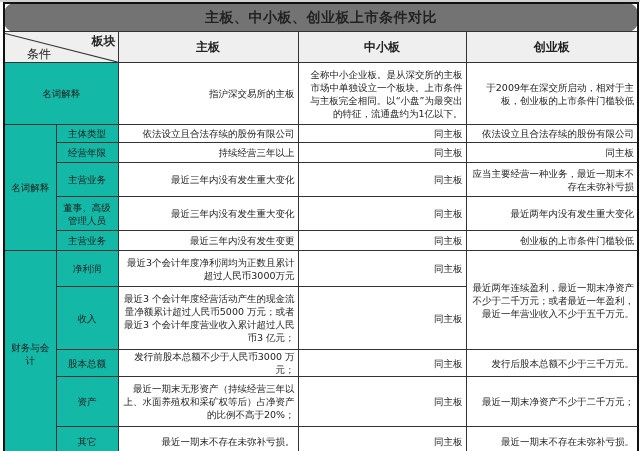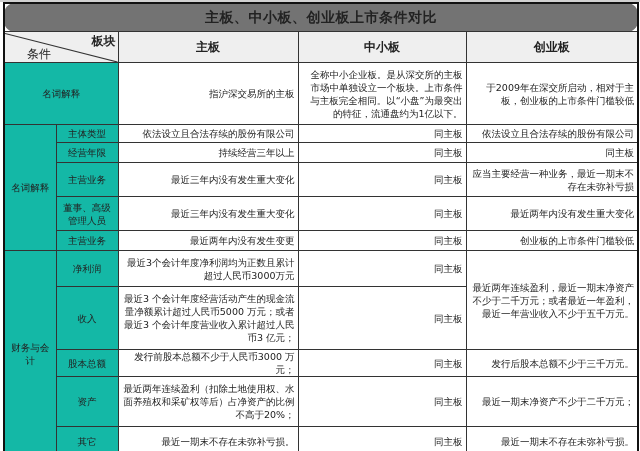--- a/index.html
+++ b/index.html
@@ -81,21 +81,21 @@
     <td class="l">应当主要经营一种业务，最近一期末不存在未弥补亏损</td>
   </tr>
   <tr style="height:34px">
     <td class="grey">董事、高级管理人员</td>
     <td class="l">最近三年内没有发生重大变化</td>
     <td class="c">同主板</td>
     <td class="l">最近两年内没有发生重大变化</td>
   </tr>
   <tr style="height:20px">
     <td class="grey">主营业务</td>
-    <td class="l">最近两年内没有发生变更</td>
+    <td class="l">最近三年内没有发生变更</td>
     <td class="c">同主板</td>
     <td class="l">创业板的上市条件门槛较低</td>
   </tr>
 
   <tr class="thick-top" style="height:36px">
     <td rowspan="5" class="grey">财务与会计</td>
     <td class="grey">净利润</td>
     <td class="l">最近3个会计年度净利润均为正数且累计超过人民币3000万元</td>
     <td class="c">同主板</td>
     <td rowspan="2" class="l">最近两年连续盈利，最近一期末净资产不少于二千万元；或者最近一年盈利，最近一年营业收入不少于五千万元。</td>
@@ -106,21 +106,21 @@
     <td class="c">同主板</td>
   </tr>
   <tr style="height:22px">
     <td class="grey">股本总额</td>
     <td class="l">发行前股本总额不少于人民币3000 万元；</td>
     <td class="c">同主板</td>
     <td class="l">发行后股本总额不少于三千万元。</td>
   </tr>
   <tr style="height:50px">
     <td class="grey">资产</td>
-    <td class="l">最近两年连续盈利（扣除土地使用权、水面养殖权和采矿权等后）占净资产的比例不高于20%；</td>
+    <td class="l">最近一期末无形资产（持续经营三年以上、水面养殖权和采矿权等后）占净资产的比例不高于20%；</td>
     <td class="c">同主板</td>
     <td class="l">最近一期末净资产不少于二千万元；</td>
   </tr>
   <tr style="height:31px">
     <td class="grey">其它</td>
     <td class="l">最近一期末不存在未弥补亏损。</td>
     <td class="c">同主板</td>
     <td class="l">最近一期末不存在未弥补亏损。</td>
   </tr>
 </tbody>

